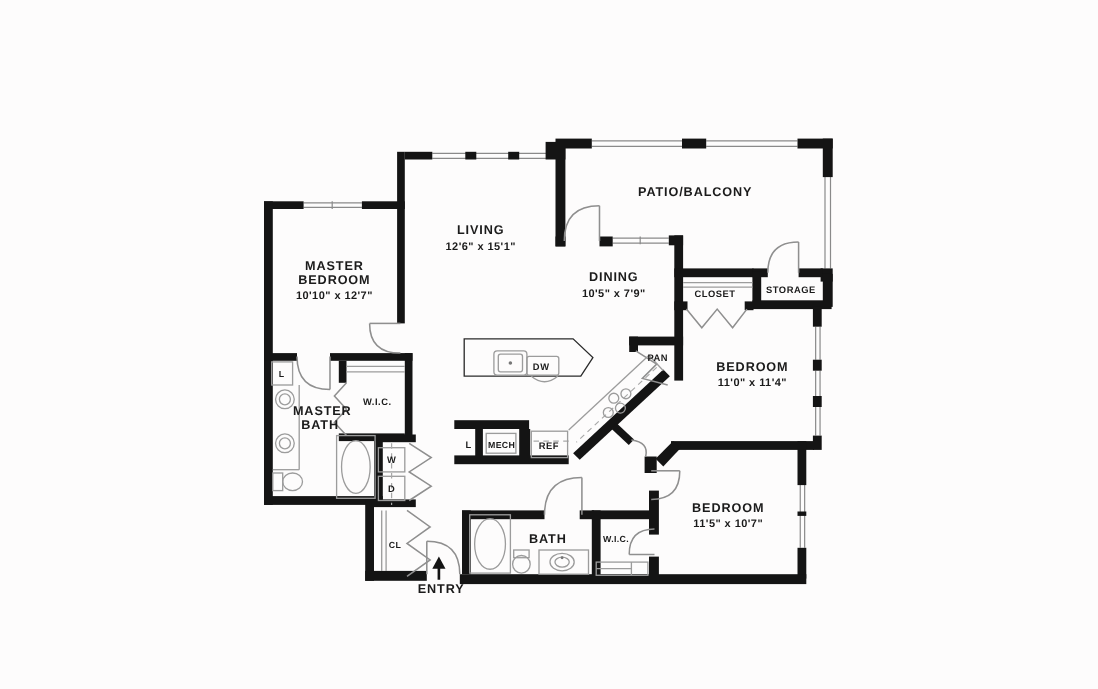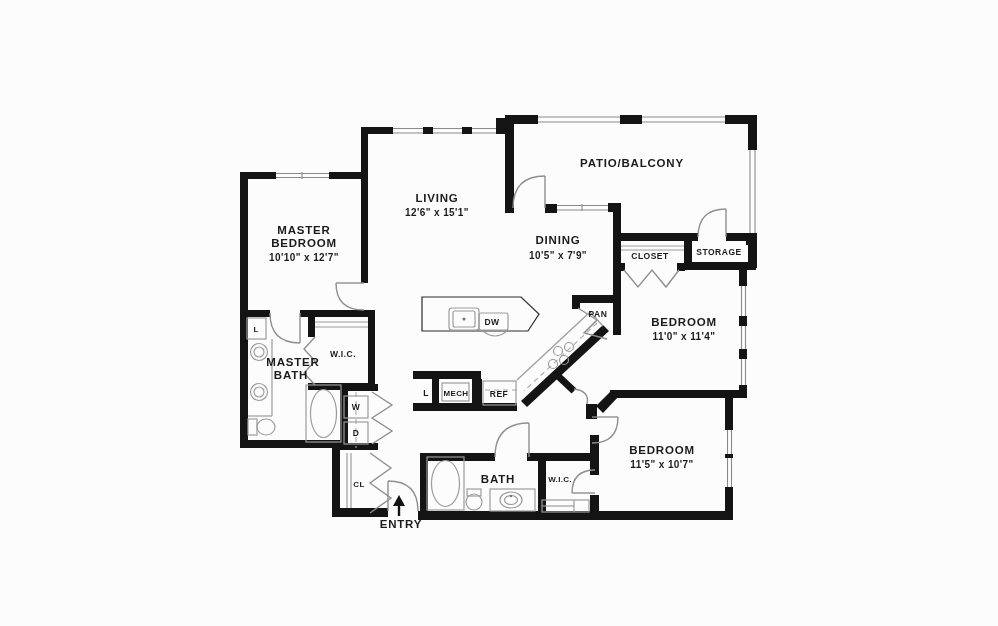--- a/index.html
+++ b/index.html
@@ -1,21 +1,21 @@
 <!DOCTYPE html>
 <html><head>
 <meta charset="utf-8">
 <style>
   html,body{margin:0;padding:0;}
   body{
     background:#fdfcfc;
     font-family:"Liberation Sans", sans-serif;
     width:998px;height:626px;overflow:hidden;
   }
-  .stage{position:relative;width:998px;height:486px;background:#fdfcfc;}
+  .stage{position:relative;width:998px;height:486px;background:#fdfcfc;margin-top:11px;}
   svg{position:absolute;left:0;top:0;}
   .wall{fill:#141414;stroke:none;}
   .thin{stroke:#2a2a2a;stroke-width:1.2;fill:none;}
   .fixline{stroke:#9c9c9c;stroke-width:1.2;fill:none;}
   .door{stroke:#8f8f8f;stroke-width:1.4;fill:none;}
   .win{stroke:#8a8a8a;stroke-width:1.1;fill:none;}
   .dash{stroke:#a8a8a8;stroke-width:1.1;fill:none;stroke-dasharray:5 4;}
   .lbl-room{font:bold 11.5px "Liberation Sans", sans-serif;fill:#1b1b1b;letter-spacing:.8px;}
   .lbl-dims{font:bold 10px "Liberation Sans", sans-serif;fill:#1b1b1b;letter-spacing:.4px;}
   .lbl-sm{font:bold 8.5px "Liberation Sans", sans-serif;fill:#1b1b1b;letter-spacing:.5px;}

